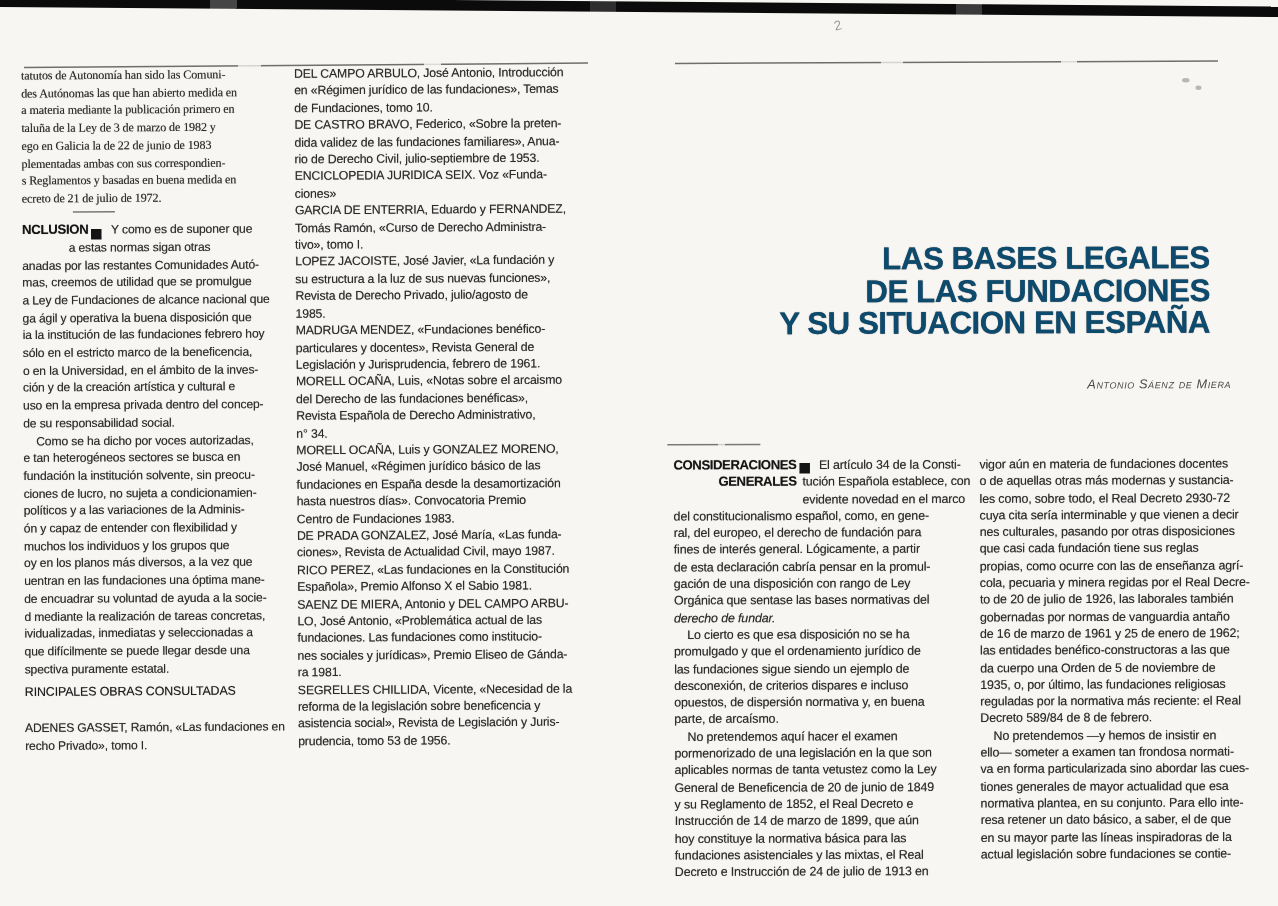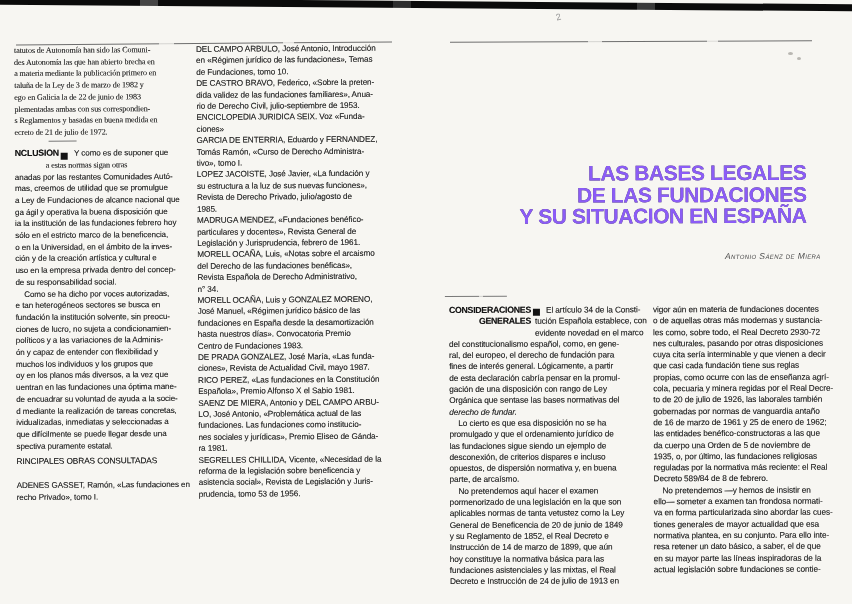--- a/index.html
+++ b/index.html
@@ -30,30 +30,30 @@
   .col1{left:14px;top:45px;width:178px;font-size:8.1px;line-height:11.7px;letter-spacing:-0.1px;}
   .col2{left:196px;top:45px;width:198px;font-size:8.2px;line-height:11.4px;letter-spacing:-0.1px;}
   .colA{left:8px;top:305px;width:200px;font-size:8.3px;line-height:11.3px;letter-spacing:-0.1px;}
   .colB{left:212px;top:305px;width:200px;font-size:8.3px;line-height:11.3px;letter-spacing:-0.1px;}
 
   .tline{white-space:pre;}
   .hangrow{display:flex;align-items:flex-end;white-space:pre;}
   .sqbullet{display:inline-block;width:7px;height:7px;background:#141414;margin:2px 6px 0 2px;flex:0 0 auto;}
   .lab-conclusion{font-weight:bold;font-size:8.8px;letter-spacing:-0.2px;color:#151515;}
   .seclabel{display:inline-block;width:82px;text-align:right;font-weight:bold;font-size:8.8px;letter-spacing:-0.3px;color:#151515;flex:0 0 auto;}
-  .ind-conc2{margin-left:31px;font-family:Liberation Serif, serif;}
+  .ind-conc2{margin-left:31px;}
   .ind-sec2{margin-left:4px;}
   .ind-sec3{margin-left:86px;}
   .blockgap-a{margin-bottom:9.5px;font-family:Liberation Serif, serif;}
   .works-header{font-weight:normal;font-size:8.3px;margin-top:4px;color:#1c1c1c;}
   .works-lines{margin-top:12px;}
   .minidash{position:absolute;left:48px;top:141px;width:28px;height:1px;background:#787878;}
   .labeldash{position:absolute;left:4px;top:296px;width:62px;height:1px;background:linear-gradient(90deg,#787878 0 55%,rgba(120,120,120,.3) 55% 62%,#787878 62% 100%);}
 
-  .title{position:absolute;top:163px;right:46px;width:320px;text-align:right;color:#8b5cf6;}
+  .title{position:absolute;top:163px;right:46px;width:320px;text-align:right;color:#0c4a6e;}
   .title-line{font-weight:bold;font-size:21px;line-height:21.5px;letter-spacing:-0.4px;white-space:pre;text-shadow:0 0 .6px rgba(0,0,0,.7);}
   .author{position:absolute;top:252px;right:32px;width:300px;text-align:right;font-size:8.5px;font-style:italic;font-variant:small-caps;letter-spacing:.4px;color:#4a4a4a;}
   .italic{font-style:italic;}
 </style>
 </head>
 <body>
 
 <div class="scan">
 
   <div class="top-bar"></div>
@@ -62,21 +62,21 @@
   <div class="rule rule-right"></div>
   <div class="smudge smudge-a"></div>
   <div class="smudge smudge-b"></div>
 
   <div class="lpage">
     <div class="minidash"></div>
 
     <div class="col col1">
       <div class="blockgap-a">
           <div class="tline">tatutos de Autonomía han sido las Comuni-</div>
-          <div class="tline">des Autonomía las que han abierto brecha en</div>
+          <div class="tline">des Autónomas las que han abierto medida en</div>
           <div class="tline">a materia mediante la publicación primero en</div>
           <div class="tline">taluña de la Ley de 3 de marzo de 1982 y</div>
           <div class="tline">ego en Galicia la de 22 de junio de 1983</div>
           <div class="tline">plementadas ambas con sus correspondien-</div>
           <div class="tline">s Reglamentos y basadas en buena medida en</div>
           <div class="tline">ecreto de 21 de julio de 1972.</div>
         </div>
 
       <div class="hangrow">
         <span class="lab-conclusion">NCLUSION</span>
@@ -211,22 +211,22 @@
           <div class="tline">hoy constituye la normativa básica para las</div>
           <div class="tline">fundaciones asistenciales y las mixtas, el Real</div>
           <div class="tline">Decreto e Instrucción de 24 de julio de 1913 en</div>
         </div>
     </div>
 
     <div class="col colB">
         <div class="tline">vigor aún en materia de fundaciones docentes</div>
         <div class="tline">o de aquellas otras más modernas y sustancia-</div>
         <div class="tline">les como, sobre todo, el Real Decreto 2930-72</div>
+        <div class="tline">cuya cita sería interminable y que vienen a decir</div>
         <div class="tline">nes culturales, pasando por otras disposiciones</div>
-        <div class="tline">cuya cita sería interminable y que vienen a decir</div>
         <div class="tline">que casi cada fundación tiene sus reglas</div>
         <div class="tline">propias, como ocurre con las de enseñanza agrí-</div>
         <div class="tline">cola, pecuaria y minera regidas por el Real Decre-</div>
         <div class="tline">to de 20 de julio de 1926, las laborales también</div>
         <div class="tline">gobernadas por normas de vanguardia antaño</div>
         <div class="tline">de 16 de marzo de 1961 y 25 de enero de 1962;</div>
         <div class="tline">las entidades benéfico-constructoras a las que</div>
         <div class="tline">da cuerpo una Orden de 5 de noviembre de</div>
         <div class="tline">1935, o, por último, las fundaciones religiosas</div>
         <div class="tline">reguladas por la normativa más reciente: el Real</div>

